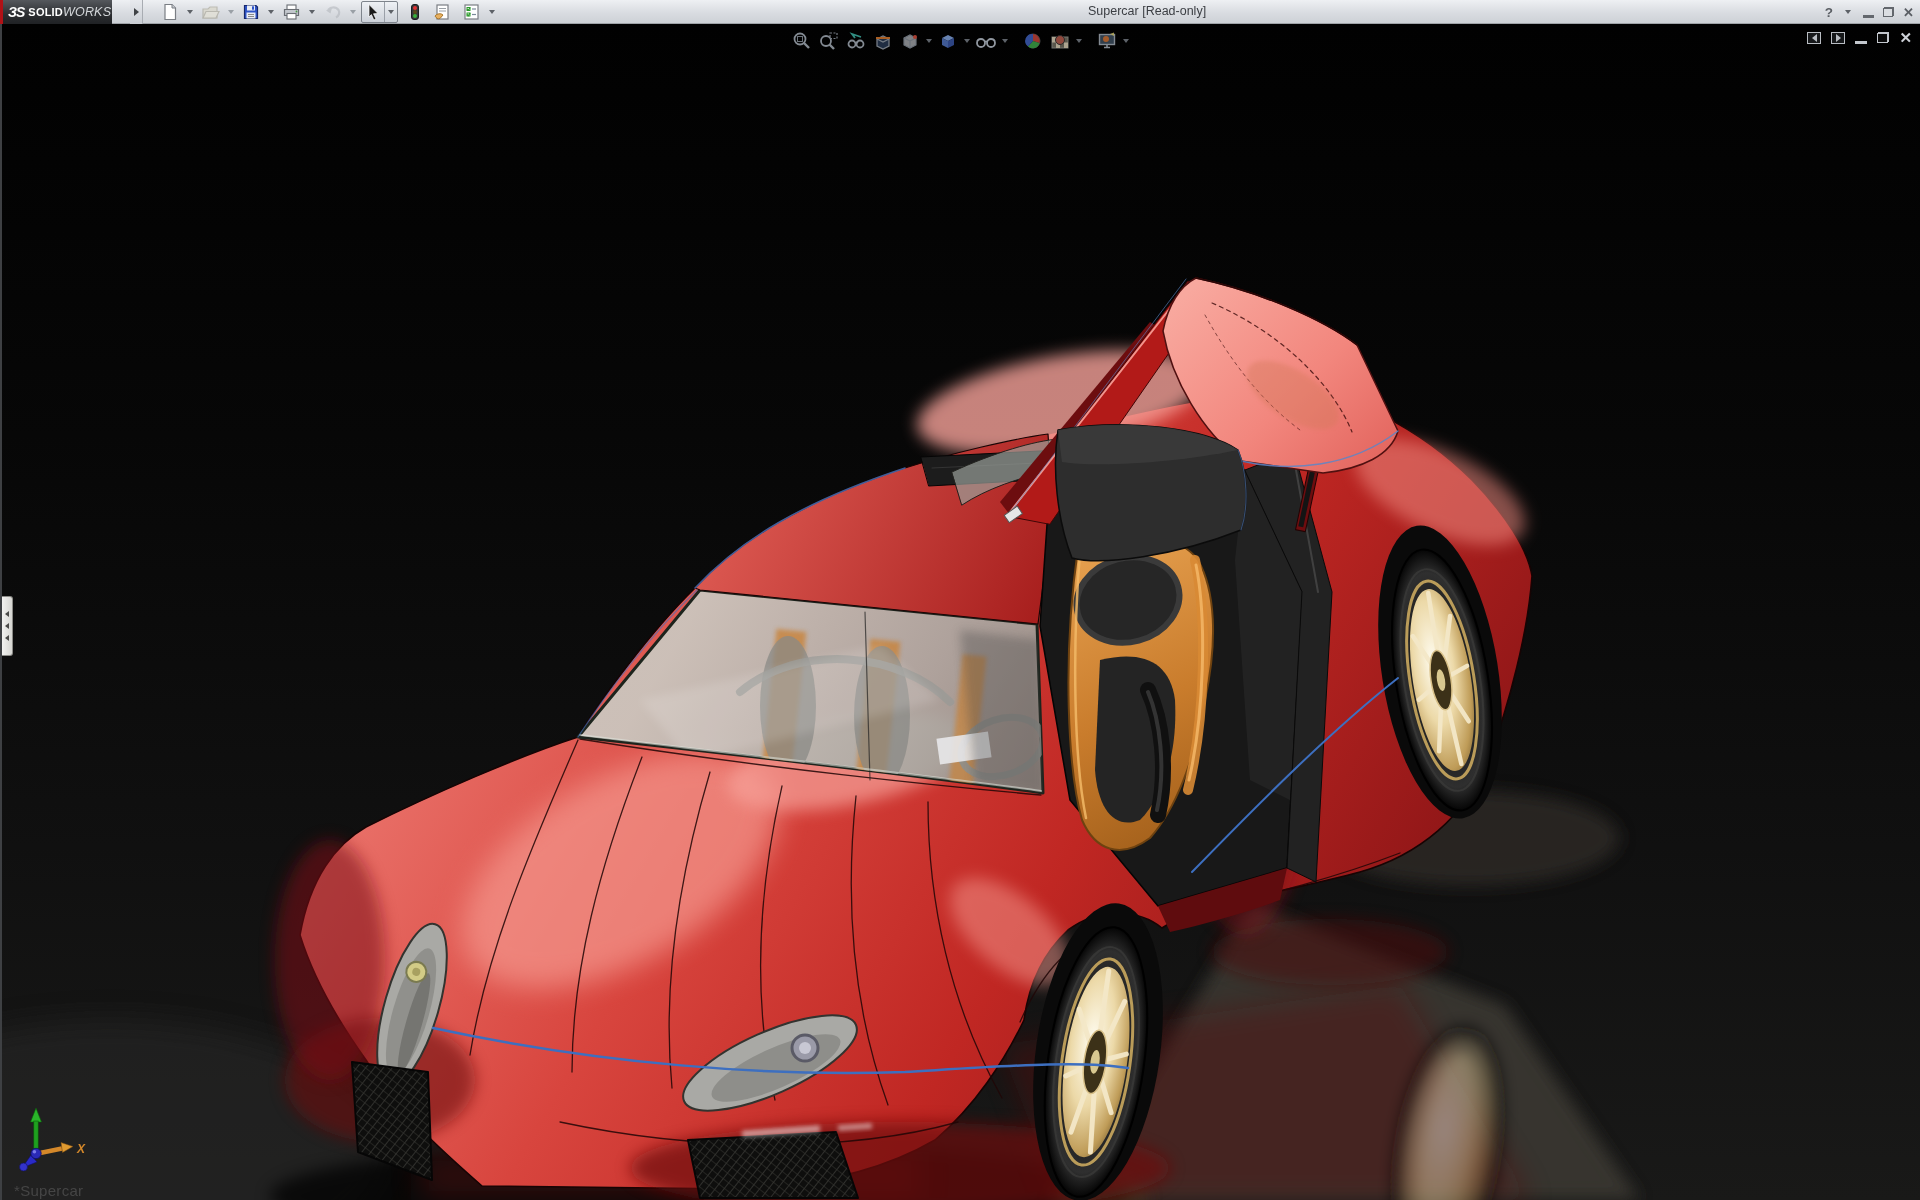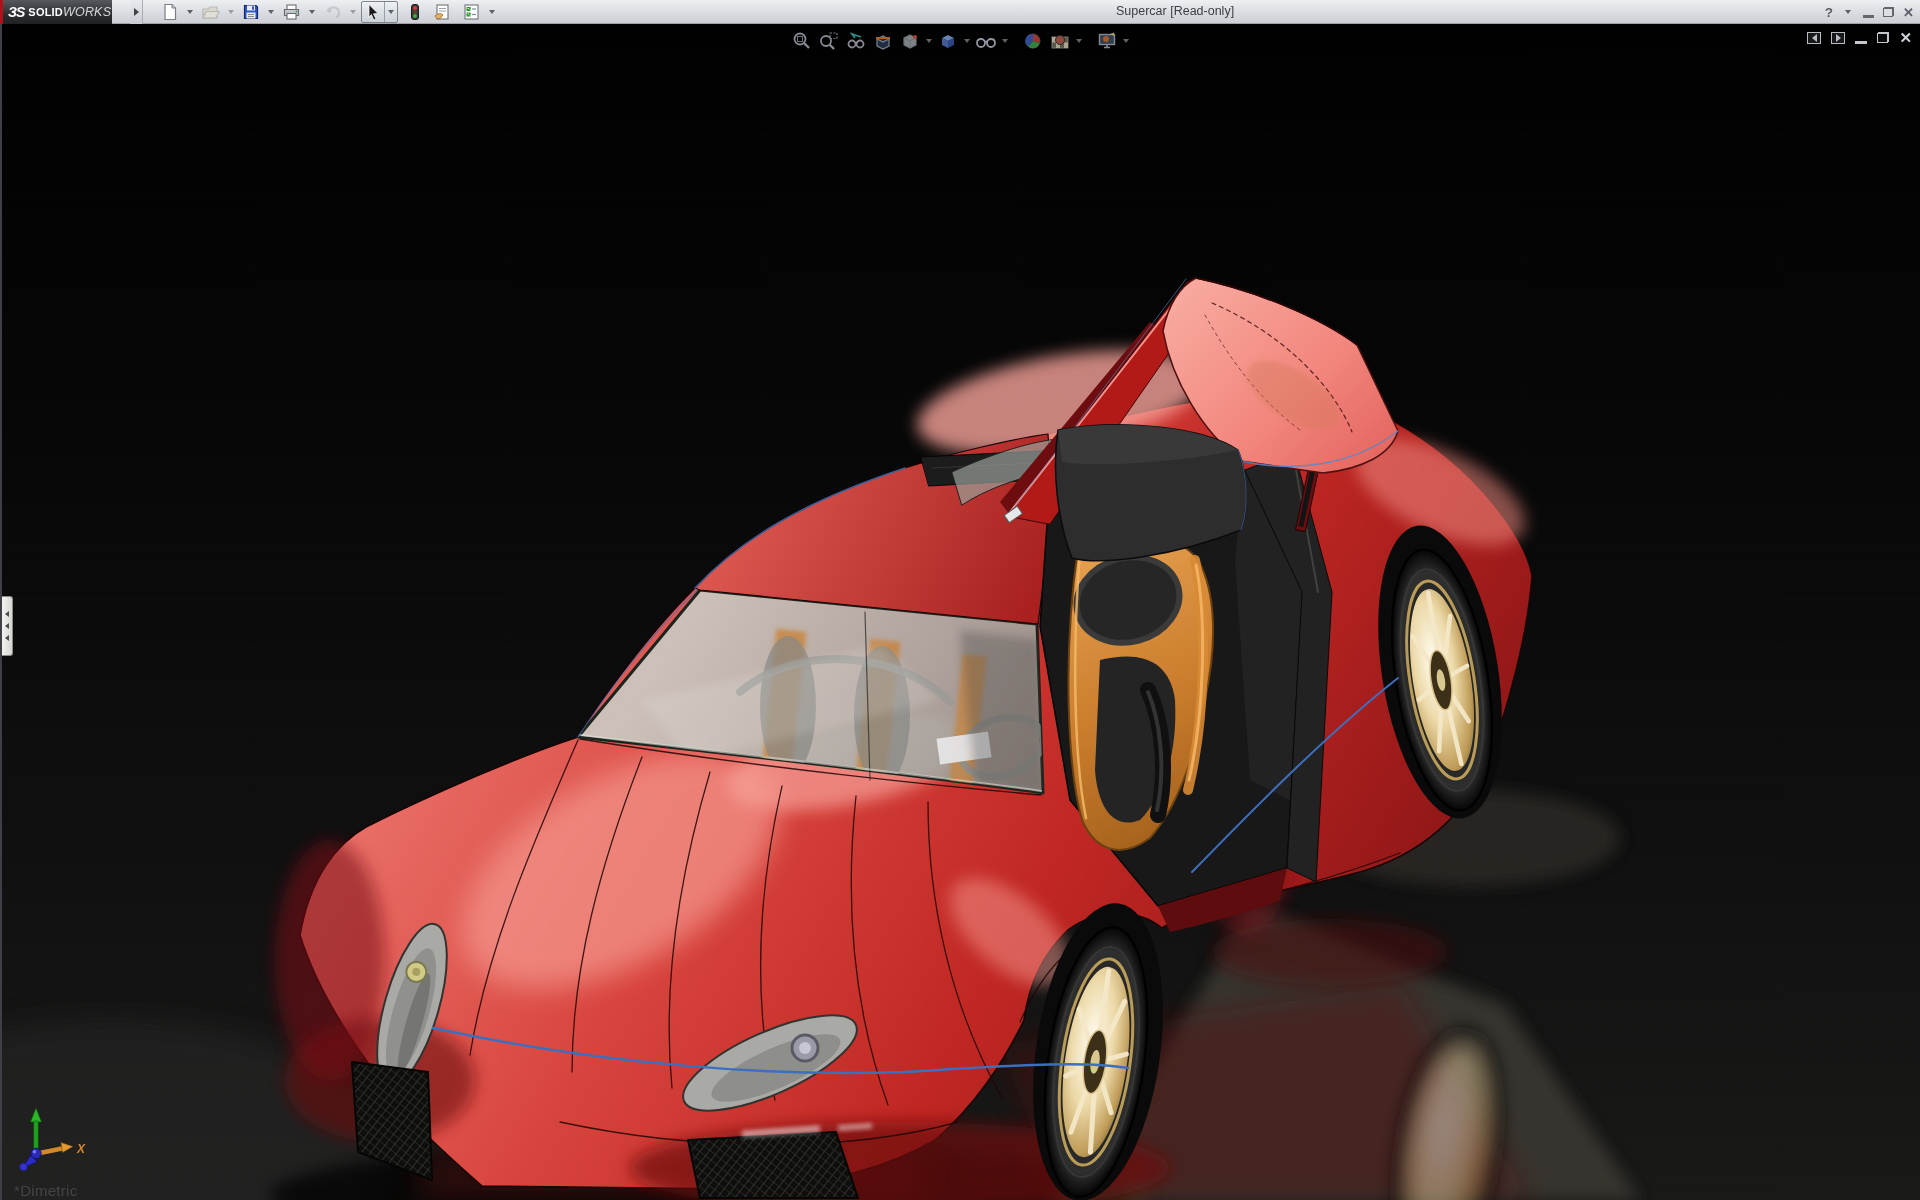--- a/index.html
+++ b/index.html
@@ -27,21 +27,21 @@
   .tb-btn { height:22px; display:flex; align-items:center; padding:0 2px; border:1px solid transparent; }
   .tb-btn svg { display:block; }
   .tb-btn.disabled { opacity:.55; }
   .tb-sel { display:flex; align-items:stretch; height:22px;
     background:linear-gradient(180deg,#eef1f5,#ccd1d8); border:1px solid #7e848c; border-radius:2px; }
   .tb-sel .seg { display:flex; align-items:center; padding:0 3px; }
   .tb-sel .seg+.seg { border-left:1px solid #9aa0a8; }
   .dd { width:0; height:0; border-top:4px solid #5d6167; border-left:3.5px solid transparent; border-right:3.5px solid transparent; margin:0 3px; }
   .dd.dim { border-top-color:#9aa0a6; }
 
-  .win-title { position:absolute; left:1088px; top:4px; font-size:12.5px; color:#3b3e43; white-space:nowrap;margin-left:28px; }
+  .win-title { position:absolute; left:1088px; top:4px; font-size:12.5px; color:#3b3e43; white-space:nowrap; }
 
   .win-controls { position:absolute; right:6px; top:0; height:24px; display:flex; align-items:center; gap:9px; }
   .help-glyph { font-size:13.5px; font-weight:bold; color:#5a5e64; }
   .mini-bar { width:11px; height:3px; background:#63676d; margin-top:8px; }
   .restore-sq { position:relative; width:11px; height:10px; }
   .restore-sq::before { content:""; position:absolute; right:0; top:0; width:8px; height:7px; border:1.5px solid #63676d; }
   .restore-sq::after  { content:""; position:absolute; left:0; bottom:0; width:8px; height:7px; border:1.5px solid #63676d; background:#dbdee2; }
   .close-glyph { font-size:13px; font-weight:bold; color:#5a5e64; }
 
   
@@ -452,21 +452,21 @@
       <polygon points="30,2 24.5,16 35.5,16" fill="#2ab62a" stroke="#0a5a0a" stroke-width=".6"></polygon>
       <rect x="27.8" y="15" width="4.4" height="31" fill="#1fa01f" stroke="#0a5a0a" stroke-width=".6"></rect>
       <line x1="34" y1="47" x2="56" y2="42.5" stroke="#d4882a" stroke-width="4.5"></line>
       <polygon points="67,40.5 55,36.5 56.5,46.5" fill="#e09a30" stroke="#7a4a10" stroke-width=".5"></polygon>
       <text x="71" y="47" fill="#d4882a" font-size="12" font-style="italic" font-weight="bold">X</text>
       <polygon points="16,62 25,49 31,56" fill="#2a2ac8" stroke="#101060" stroke-width=".6"></polygon>
       <circle cx="17.5" cy="61" r="4" fill="#3333cc" stroke="#101060" stroke-width=".6"></circle>
       <circle cx="30" cy="47.5" r="5.2" fill="#2a2ab8" stroke="#0e0e5e" stroke-width=".8"></circle>
       <circle cx="28.4" cy="45.8" r="1.8" fill="#7a7ae8"></circle>
     </svg>
-    <div class="orient-label">*Dimetric</div>
+    <div class="orient-label">*Supercar</div>
   </div>
 
   <div class="titlebar">
     <div class="logo-block">
       <span class="logo-redstrip"></span>
       <span class="logo-mark">ЗS</span>
       <span class="logo-bold">SOLID</span>
         <span class="logo-light">WORKS</span>
     </div>
     <div class="logo-expand">

